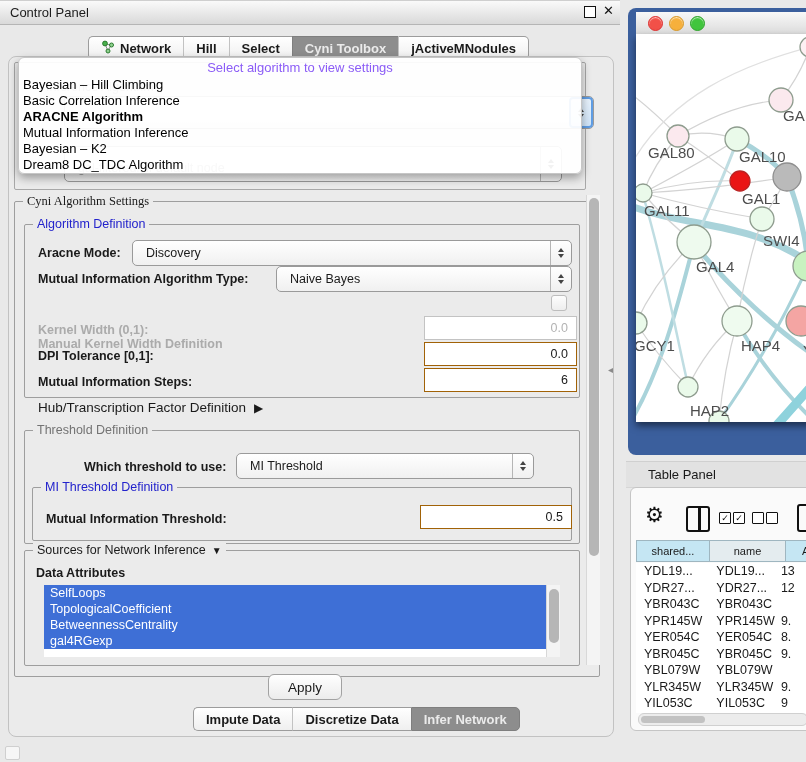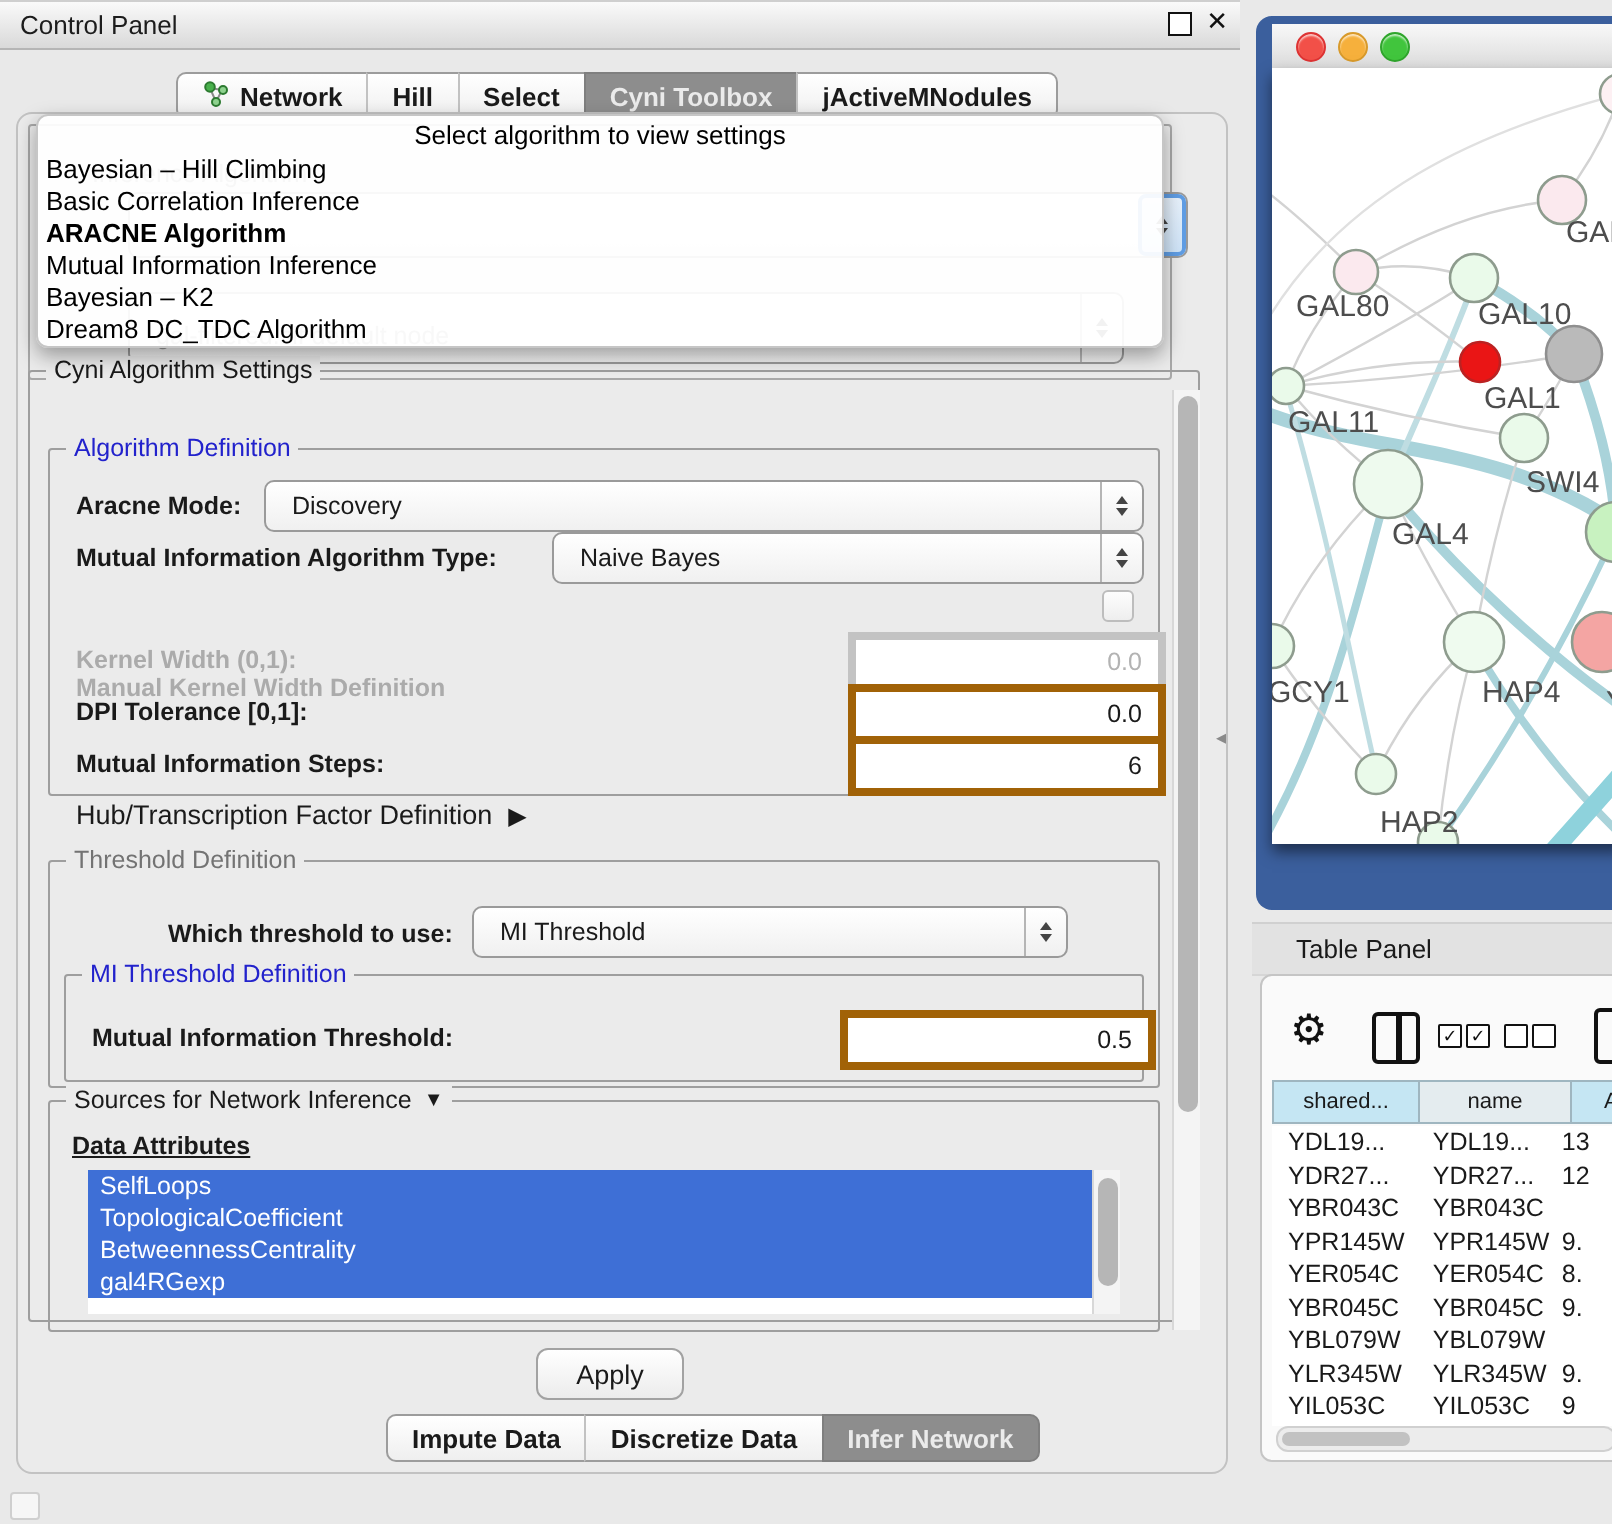--- a/index.html
+++ b/index.html
@@ -26,30 +26,30 @@
   .combo{background:linear-gradient(#ffffff,#f0f0f0);border:1px solid #9a9a9a;border-radius:5px;display:flex;align-items:center;}
   .combo .val{flex:1;padding-left:13px;white-space:nowrap;overflow:hidden;}
   .stepper{width:20px;align-self:stretch;border-left:1px solid #b5b5b5;display:flex;flex-direction:column;
            align-items:center;justify-content:center;gap:2px;}
   .tri-up{width:0;height:0;border-left:3.5px solid transparent;border-right:3.5px solid transparent;border-bottom:4.5px solid #444;}
   .tri-dn{width:0;height:0;border-left:3.5px solid transparent;border-right:3.5px solid transparent;border-top:4.5px solid #444;}
   .stepper.focus{border:2px solid #5f9de4;border-radius:4px;background:linear-gradient(#e8f2fc,#cfe4f8);}
   
   .popup{left:18px;top:57px;width:562px;height:115px;background:rgba(255,255,255,0.93);border:1px solid #c6c6c6;
          border-radius:6px;box-shadow:0 4px 10px rgba(0,0,0,0.35);z-index:5;}
-  .popup .prompt{height:17px;text-align:center;color:#000000;font-size:13px;padding-top:2px;}
+  .popup .prompt{height:17px;text-align:center;color:#8b5cf6;font-size:13px;padding-top:2px;}
   .pitem{height:16px;line-height:16px;padding-left:4px;font-size:13px;color:#000;white-space:nowrap;}
   .pitem.b{font-weight:bold;}
   
   .group{position:absolute;border:1px solid #9e9e9e;border-radius:2px;}
   .gtitle{position:absolute;top:-8px;left:8px;background:#ebebeb;padding:0 4px;font-size:12.5px;white-space:nowrap;}
   .blue{color:#2222cc;} .green{color:#737373;}
   .lbl{position:absolute;font-weight:bold;white-space:nowrap;}
   .lbl.dis{color:#ababab;}
-  .field{position:absolute;background:#fff;border:4px solid #a16207;text-align:right;padding-right:8px;
+  .field{position:absolute;background:#fff;border:1px solid #a16207;text-align:right;padding-right:8px;
          display:flex;align-items:center;justify-content:flex-end;font-size:12.5px;}
   .field.dis{border-color:#c3c3c3;color:#b3b3b3;}
   .checkbox{position:absolute;width:14px;height:14px;border:1px solid #bdbdbd;border-radius:3px;background:linear-gradient(#fdfdfd,#eee);}
   .attr-item{height:16px;line-height:16px;padding-left:6px;background:#3e6fd6;color:#fff;font-size:12.5px;white-space:nowrap;}
   .sb-v{position:absolute;background:#f4f4f4;border-left:1px solid #d8d8d8;}
   .sb-thumb{position:absolute;background:#b6b6b6;border-radius:6px;}
   .btn{position:absolute;background:linear-gradient(#ffffff,#ececec);border:1px solid #a2a2a2;border-radius:6px;
        display:flex;align-items:center;justify-content:center;font-size:13.5px;}
   
   .net-window{left:628px;top:8px;width:184px;height:447px;background:#3b5f9d;border-radius:8px 0 0 8px;}
@@ -141,21 +141,21 @@
     <div>
         <div class="pitem">Bayesian – Hill Climbing</div>
         <div class="pitem">Basic Correlation Inference</div>
         <div class="pitem b">ARACNE Algorithm</div>
         <div class="pitem">Mutual Information Inference</div>
         <div class="pitem">Bayesian – K2</div>
         <div class="pitem">Dream8 DC_TDC Algorithm</div>
       </div>
   </div>
 
-  <div class="group" style="left:14px;top:185px;width:584px;height:474px;">
+  <div class="group" style="left:14px;top:201px;width:584px;height:474px;font-family:Liberation Serif, serif;">
     <span class="gtitle">Cyni Algorithm Settings</span>
   </div>
 
   <div class="sb-v" style="left:586px;top:195px;width:13px;height:470px;">
     <div class="sb-thumb" style="left:1.5px;top:3px;width:10px;height:358px;"></div>
   </div>
 
   <div class="group" style="left:24px;top:224px;width:554px;height:172px;">
     <span class="gtitle blue">Algorithm Definition</span>
   </div>
@@ -205,21 +205,21 @@
   </div>
   <div class="lbl" style="left:46px;top:512px;">Mutual Information Threshold:</div>
   <div class="field" style="left:420px;top:505px;width:142px;height:22px;">0.5</div>
 
   <div class="group" style="left:24px;top:550px;width:554px;height:114px;">
     <span class="gtitle" style="display:flex;align-items:center;gap:6px;">
       <span>Sources for Network Inference</span>
       <span style="font-size:10px;">▼</span>
     </span>
   </div>
-  <div class="lbl" style="left:36px;top:566px;text-decoration:underline;">Data Attributes</div>
+  <div class="lbl" style="left:36px;top:566px;">Data Attributes</div>
   <div class="abs" style="left:44px;top:585px;width:516px;height:72px;background:#fff;overflow:hidden;">
     <div>
         <div class="attr-item">SelfLoops</div>
         <div class="attr-item">TopologicalCoefficient</div>
         <div class="attr-item">BetweennessCentrality</div>
         <div class="attr-item">gal4RGexp</div>
       </div>
     <div class="sb-v" style="right:0;top:0;width:13px;height:72px;left:auto;">
       <div class="sb-thumb" style="left:1.5px;top:4px;width:10px;height:54px;"></div>
     </div>

